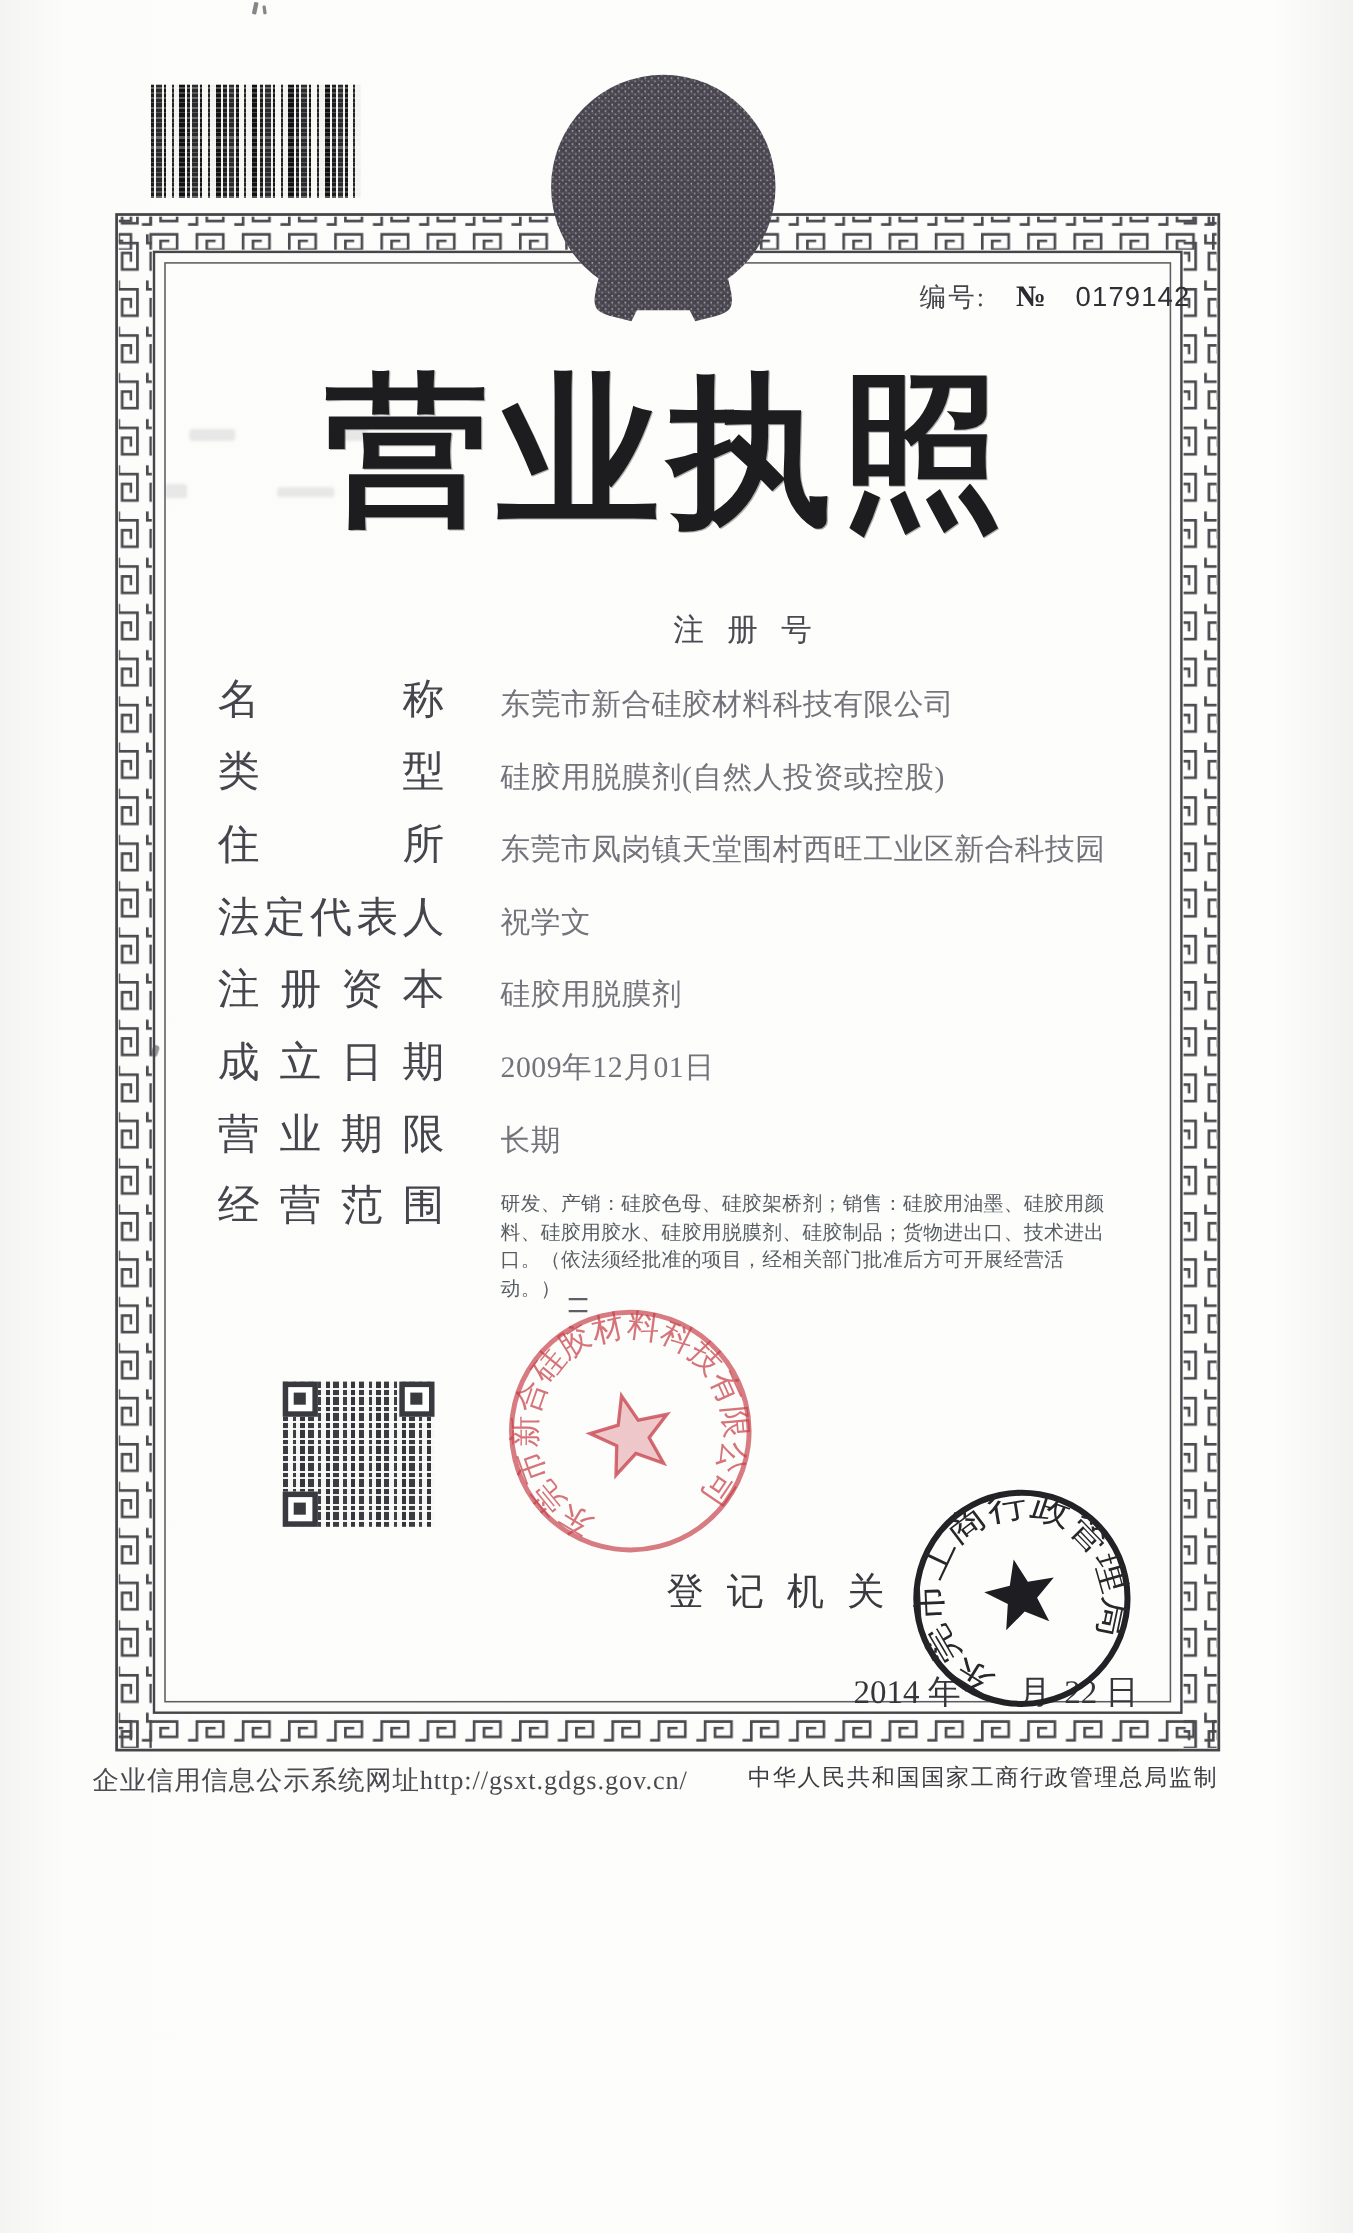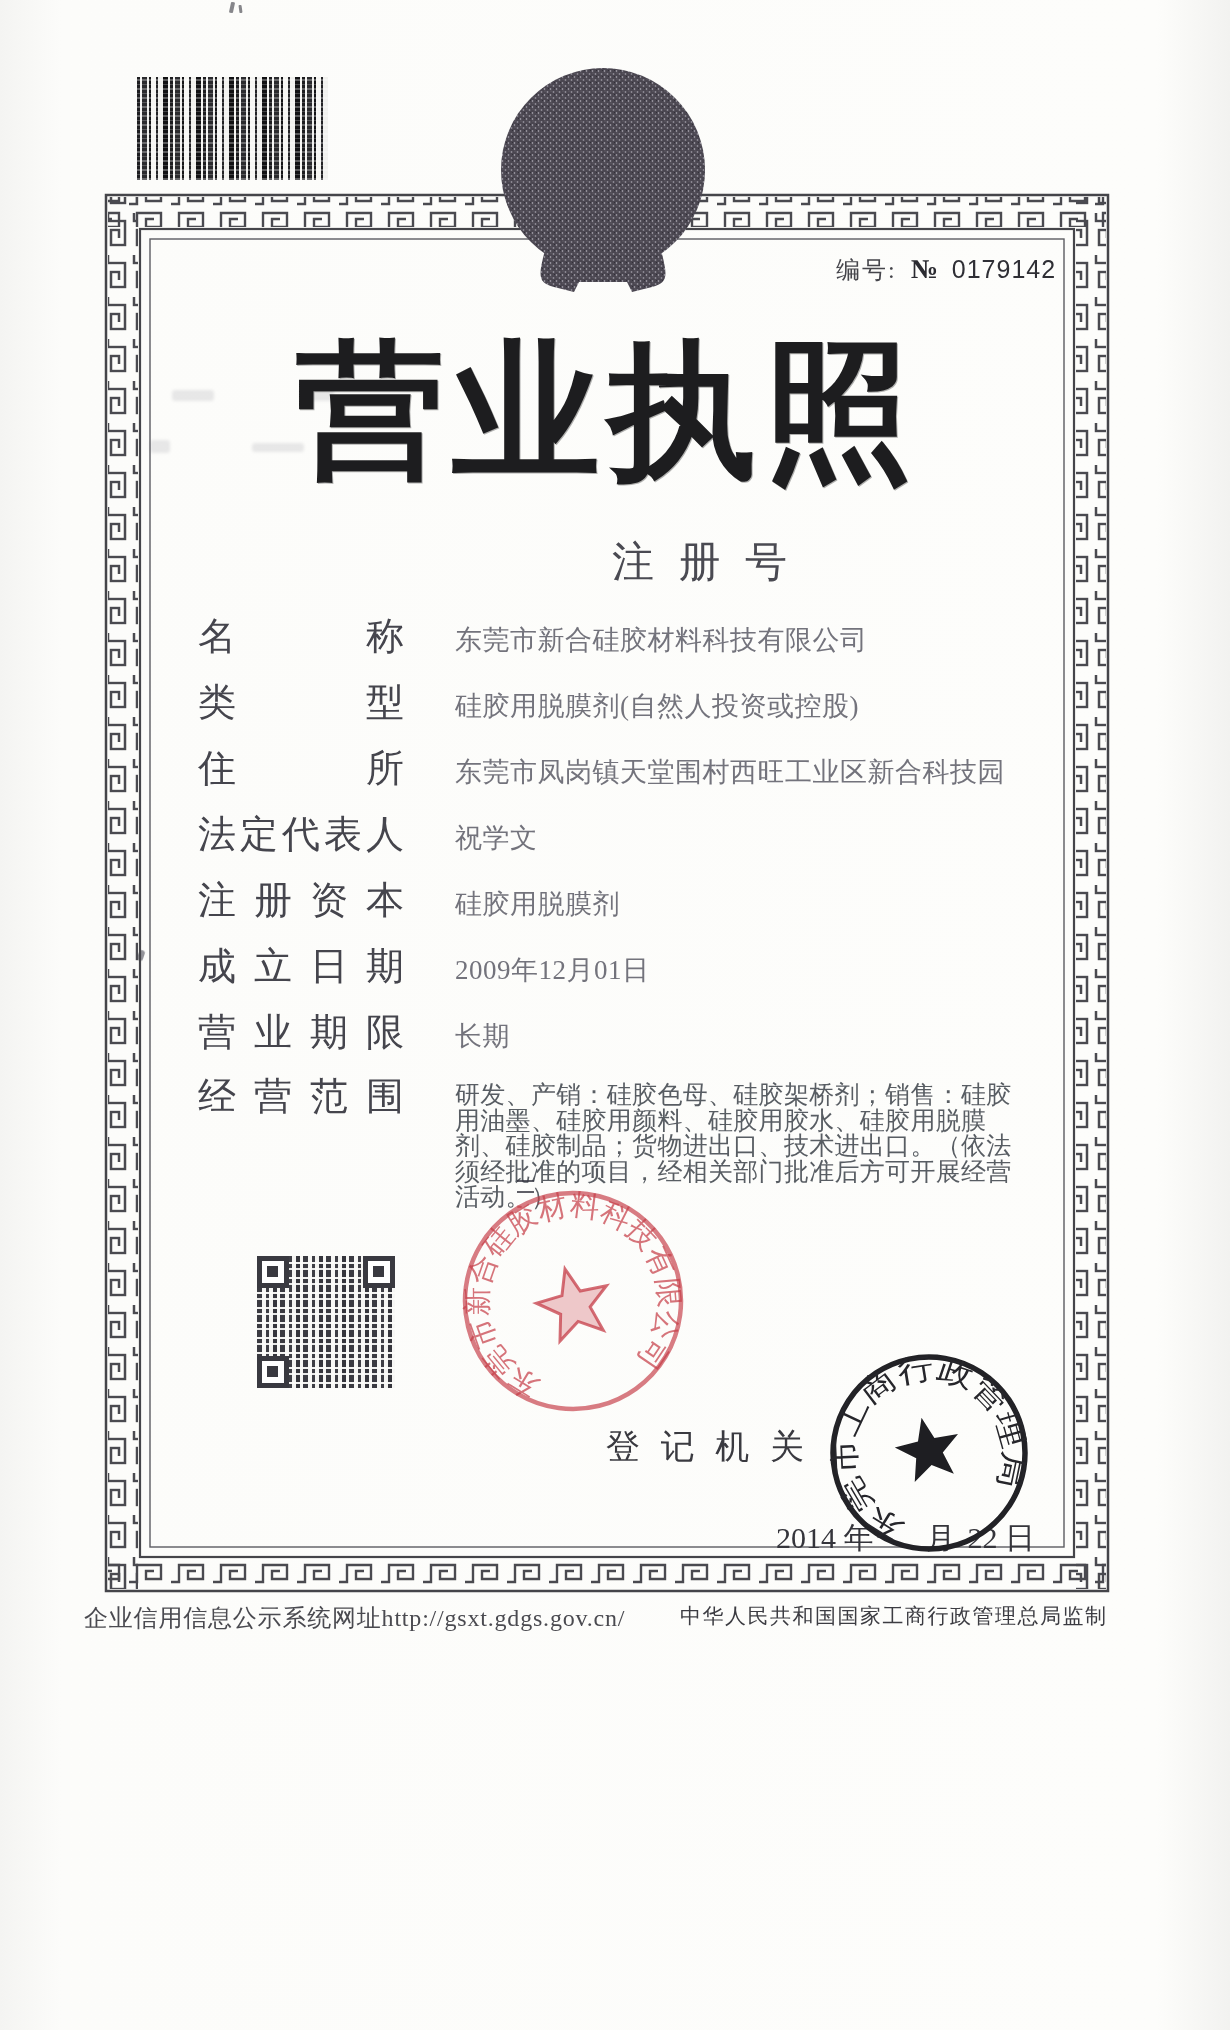--- a/index.html
+++ b/index.html
@@ -20,47 +20,47 @@
     position:absolute;left:137px;top:77px;width:191px;height:103px;
     background:
       repeating-linear-gradient(0deg, rgba(255,255,255,.30) 0 2px, transparent 2px 5px, rgba(255,255,255,.22) 5px 6px, transparent 6px 9px),
       repeating-linear-gradient(90deg,
         #1d1d20 0 3px, #f4f4f2 3px 5px, #2b2b2e 5px 10px, #efefec 10px 12px,
         #151517 12px 14px, #f6f6f3 14px 19px, #232326 19px 21px, #f1f1ee 21px 26px,
         #111113 26px 31px, #f5f5f2 31px 33px);
     filter:blur(.45px);
   }
   
-  .serial{position:absolute;left:836px;top:254px;display:flex;align-items:baseline;gap:14px;}
+  .serial{position:absolute;left:836px;top:254px;display:flex;align-items:baseline;gap:27px;}
   .serial .lab{font-size:24px;color:#45454b;letter-spacing:2px;}
   .serial .no{font-size:27px;font-weight:bold;color:#2b2b31;font-family:"Liberation Serif",serif;}
   .serial .digits{font-size:25px;color:#2f2f35;font-family:Liberation Sans, sans-serif;letter-spacing:1px;}
   
   .title{
     position:absolute;left:296px;top:330px;width:616px;height:162px;
     display:flex;justify-content:space-between;align-items:center;
     font-size:148px;line-height:1;font-weight:800;color:#1d1d1f;
     font-family:"Liberation Sans",sans-serif;
     text-shadow:1px 1px 0 rgba(30,30,30,.35);
   }
   
   .regno{position:absolute;left:612px;top:534px;display:flex;align-items:baseline;}
-  .regno-label{font-size:42px;color:#4a4a52;letter-spacing:7px;}
+  .regno-label{font-size:28px;color:#4a4a52;letter-spacing:7px;margin-top:20px;}
   .regno-value{font-size:33px;color:#3f3f47;letter-spacing:2px;margin-left:26px;}
   
   .row{position:absolute;left:0;width:1230px;}
   .flabel{
     position:absolute;left:198px;width:206px;display:flex;justify-content:space-between;
     font-size:38px;line-height:1.1;color:#45454d;
   }
   .fvalue{
     position:absolute;left:455px;width:565px;padding-top:8px;
     font-size:27px;line-height:1.25;color:#73737c;letter-spacing:.5px;
   }
-  .fvalue.scope{font-size:25px;line-height:25.5px;color:#585d63;padding-top:6px;letter-spacing:.3px;}
+  .fvalue.scope{font-size:18px;line-height:25.5px;color:#585d63;padding-top:6px;letter-spacing:.3px;}
   
   .qr{
     position:absolute;left:257px;top:1256px;width:138px;height:132px;
     background:
       repeating-linear-gradient(0deg, transparent 0 4px, rgba(252,252,250,.95) 4px 6px, transparent 6px 13px, rgba(252,252,250,.9) 13px 15px),
       repeating-linear-gradient(90deg, #3b3b42 0 5px, #f7f7f5 5px 9px, #3e3e45 9px 12px, #f4f4f2 12px 16px, #35353c 16px 20px, #f7f7f5 20px 23px);
     filter:blur(.3px);
   }
   .finder{position:absolute;width:32px;height:32px;border:5.5px solid #393940;background:#fff;box-sizing:border-box;}
   .finder::after{content:"";position:absolute;left:5px;top:5px;width:11px;height:11px;background:#393940;}

